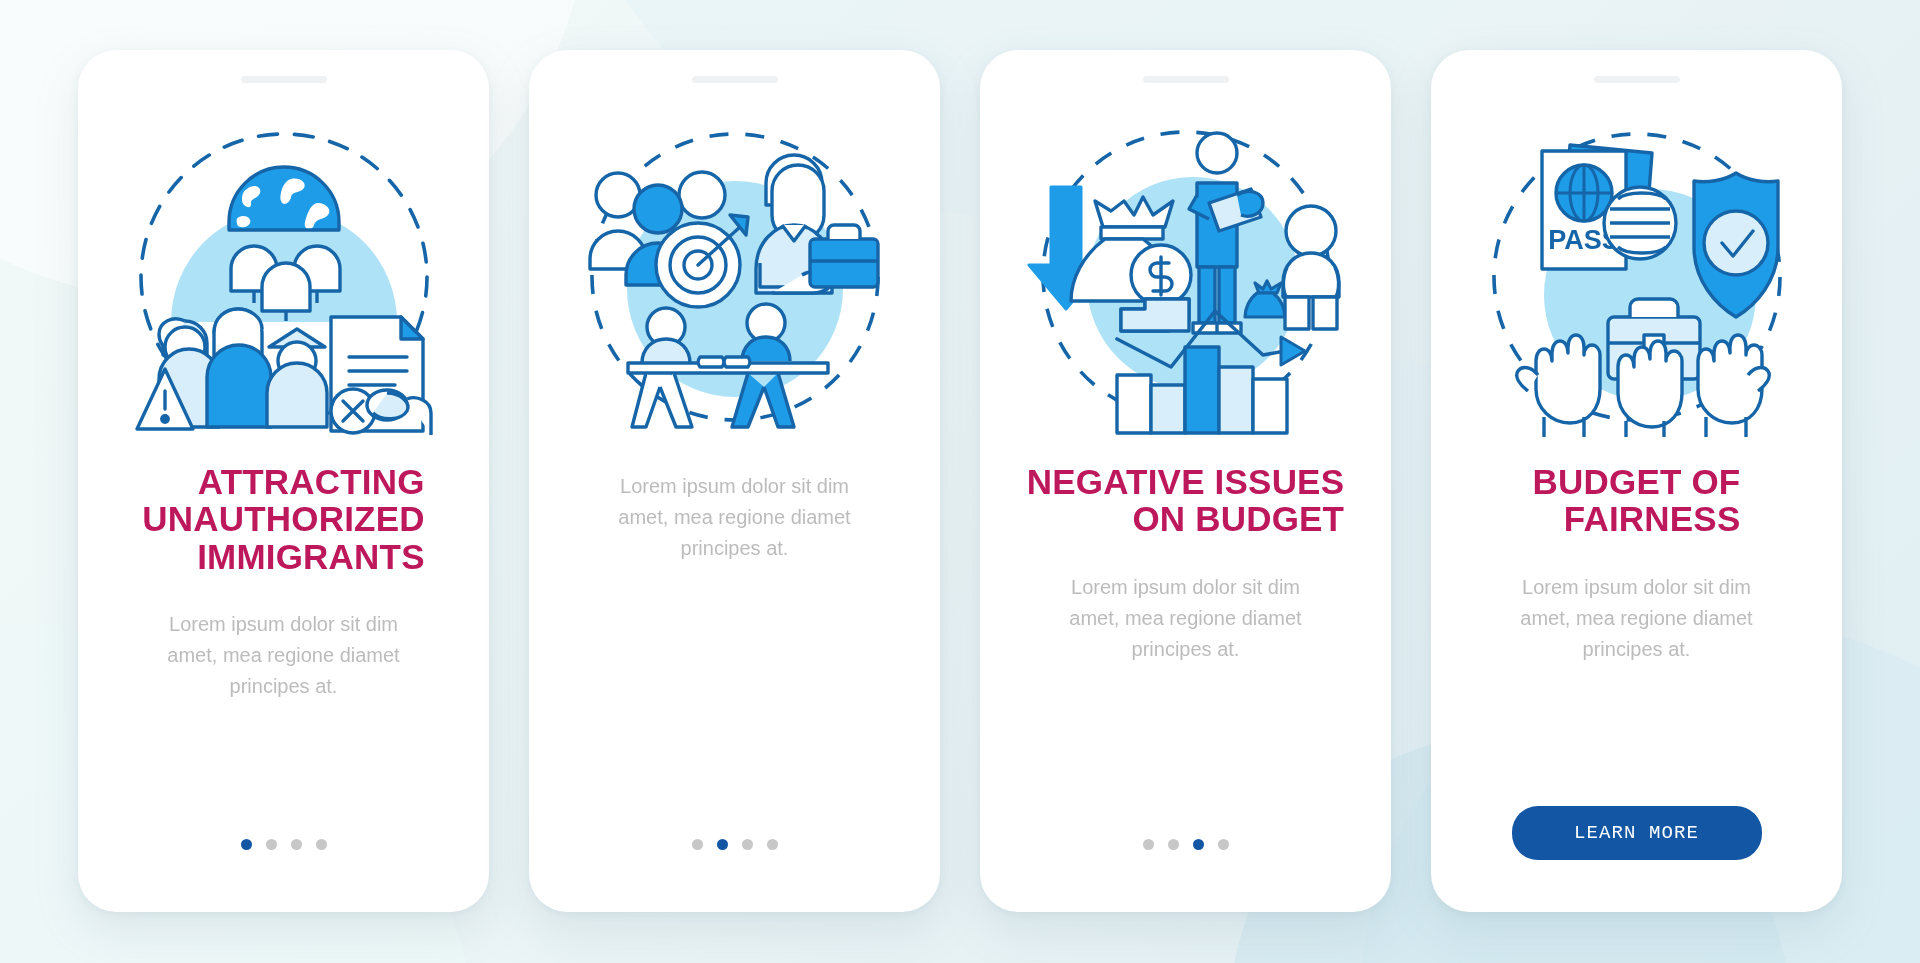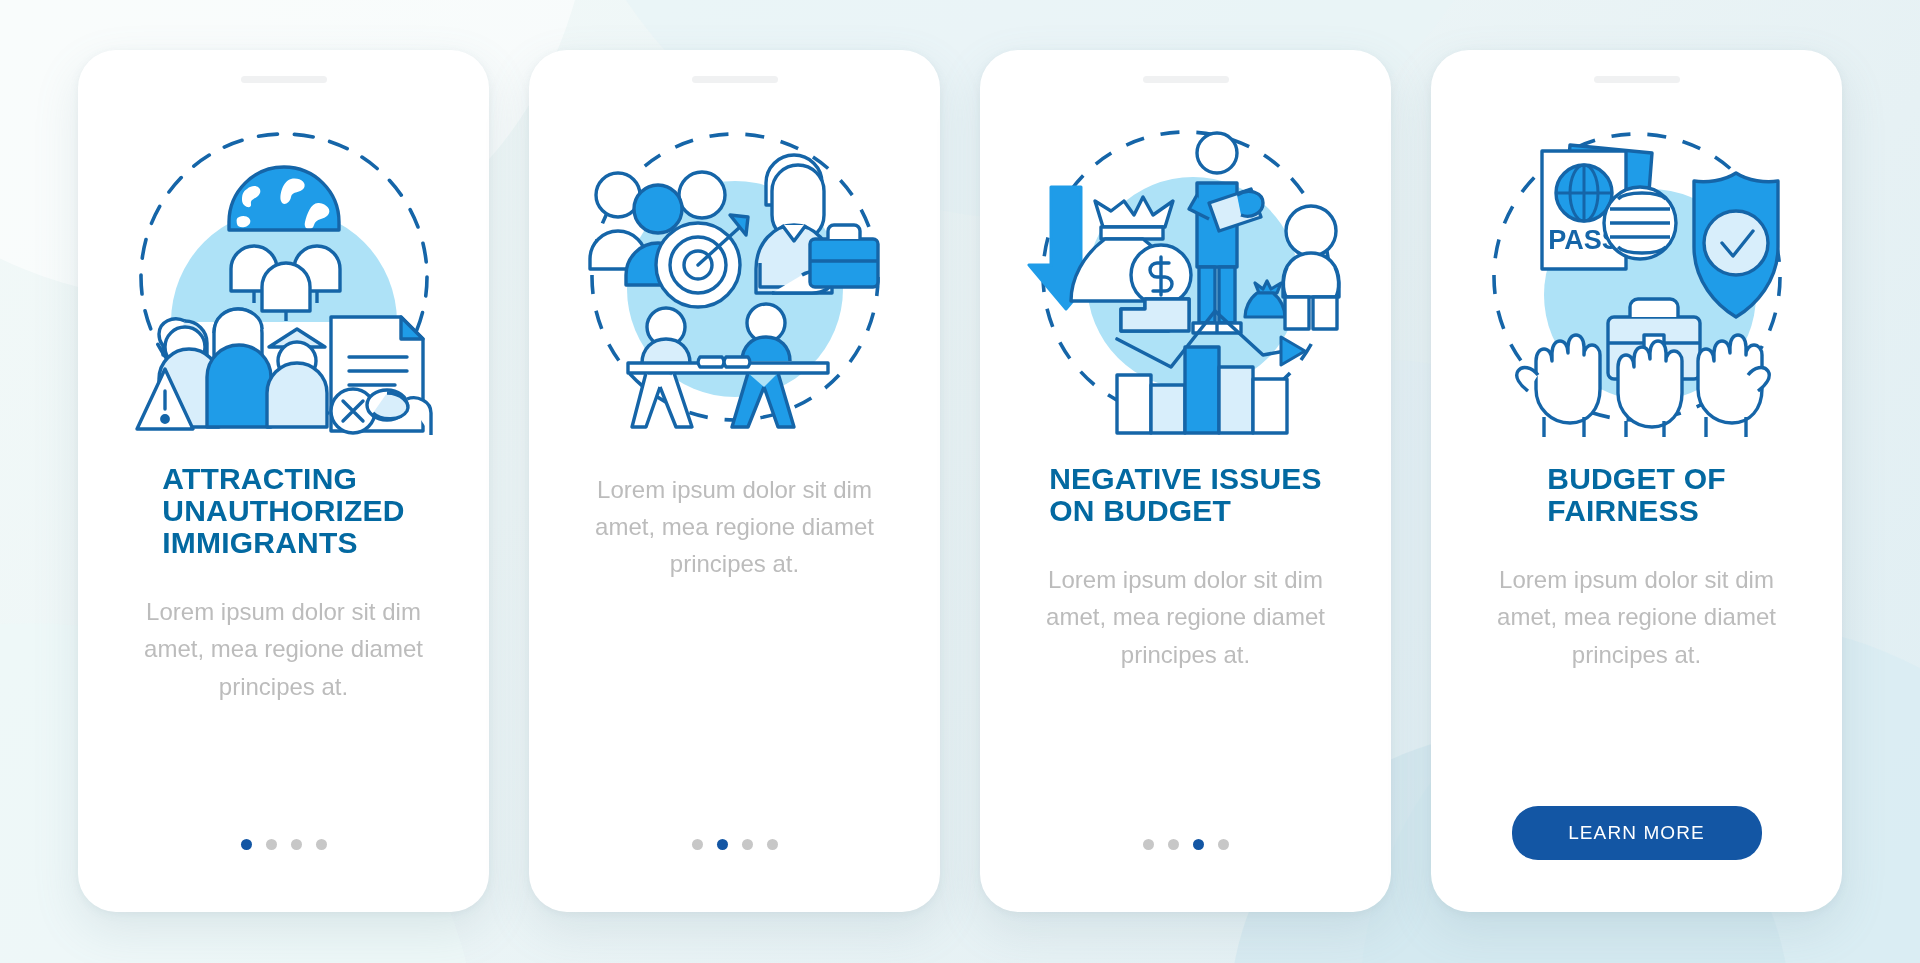--- a/index.html
+++ b/index.html
@@ -83,34 +83,34 @@
 
   .art {
     width: 330px; height: 320px;
     margin-top: 34px;
     flex: none;
     display: block;
   }
 
   .headline {
     margin-top: 26px;
-    color: #0369a1;
-    font-size: 30px;
+    color: #be185d;
+    font-size: 35px;
     font-weight: bold;
     line-height: 1.07;
     letter-spacing: .2px;
-    text-align: left;
+    text-align: right;
     padding: 0 30px;
     white-space: pre-line;
   }
 
   .body-copy {
     margin-top: 34px;
     color: #bcbcbc;
-    font-size: 24px;
+    font-size: 20px;
     line-height: 1.55;
     text-align: center;
     padding: 0 44px;
     white-space: pre-line;
     font-weight: normal;
   }
 
   .spacer { flex: 1 1 auto; }
 
   .dots {
@@ -134,21 +134,21 @@
     background: #1356a4;
     color: #ffffff;
     border: none;
     border-radius: 26px;
     font-size: 19px;
     font-weight: normal;
     letter-spacing: 1.1px;
     padding: 16px 40px;
     min-width: 250px;
     cursor: pointer;
-    font-family: Liberation Sans, sans-serif;
+    font-family: Liberation Mono, monospace;
   }
 </style>
 </head>
 <body>
 
 <div class="bg-layer">
   <div class="blob blob-a"></div>
   <div class="blob blob-b"></div>
   <div class="blob blob-e"></div>
   <div class="blob blob-f"></div>

